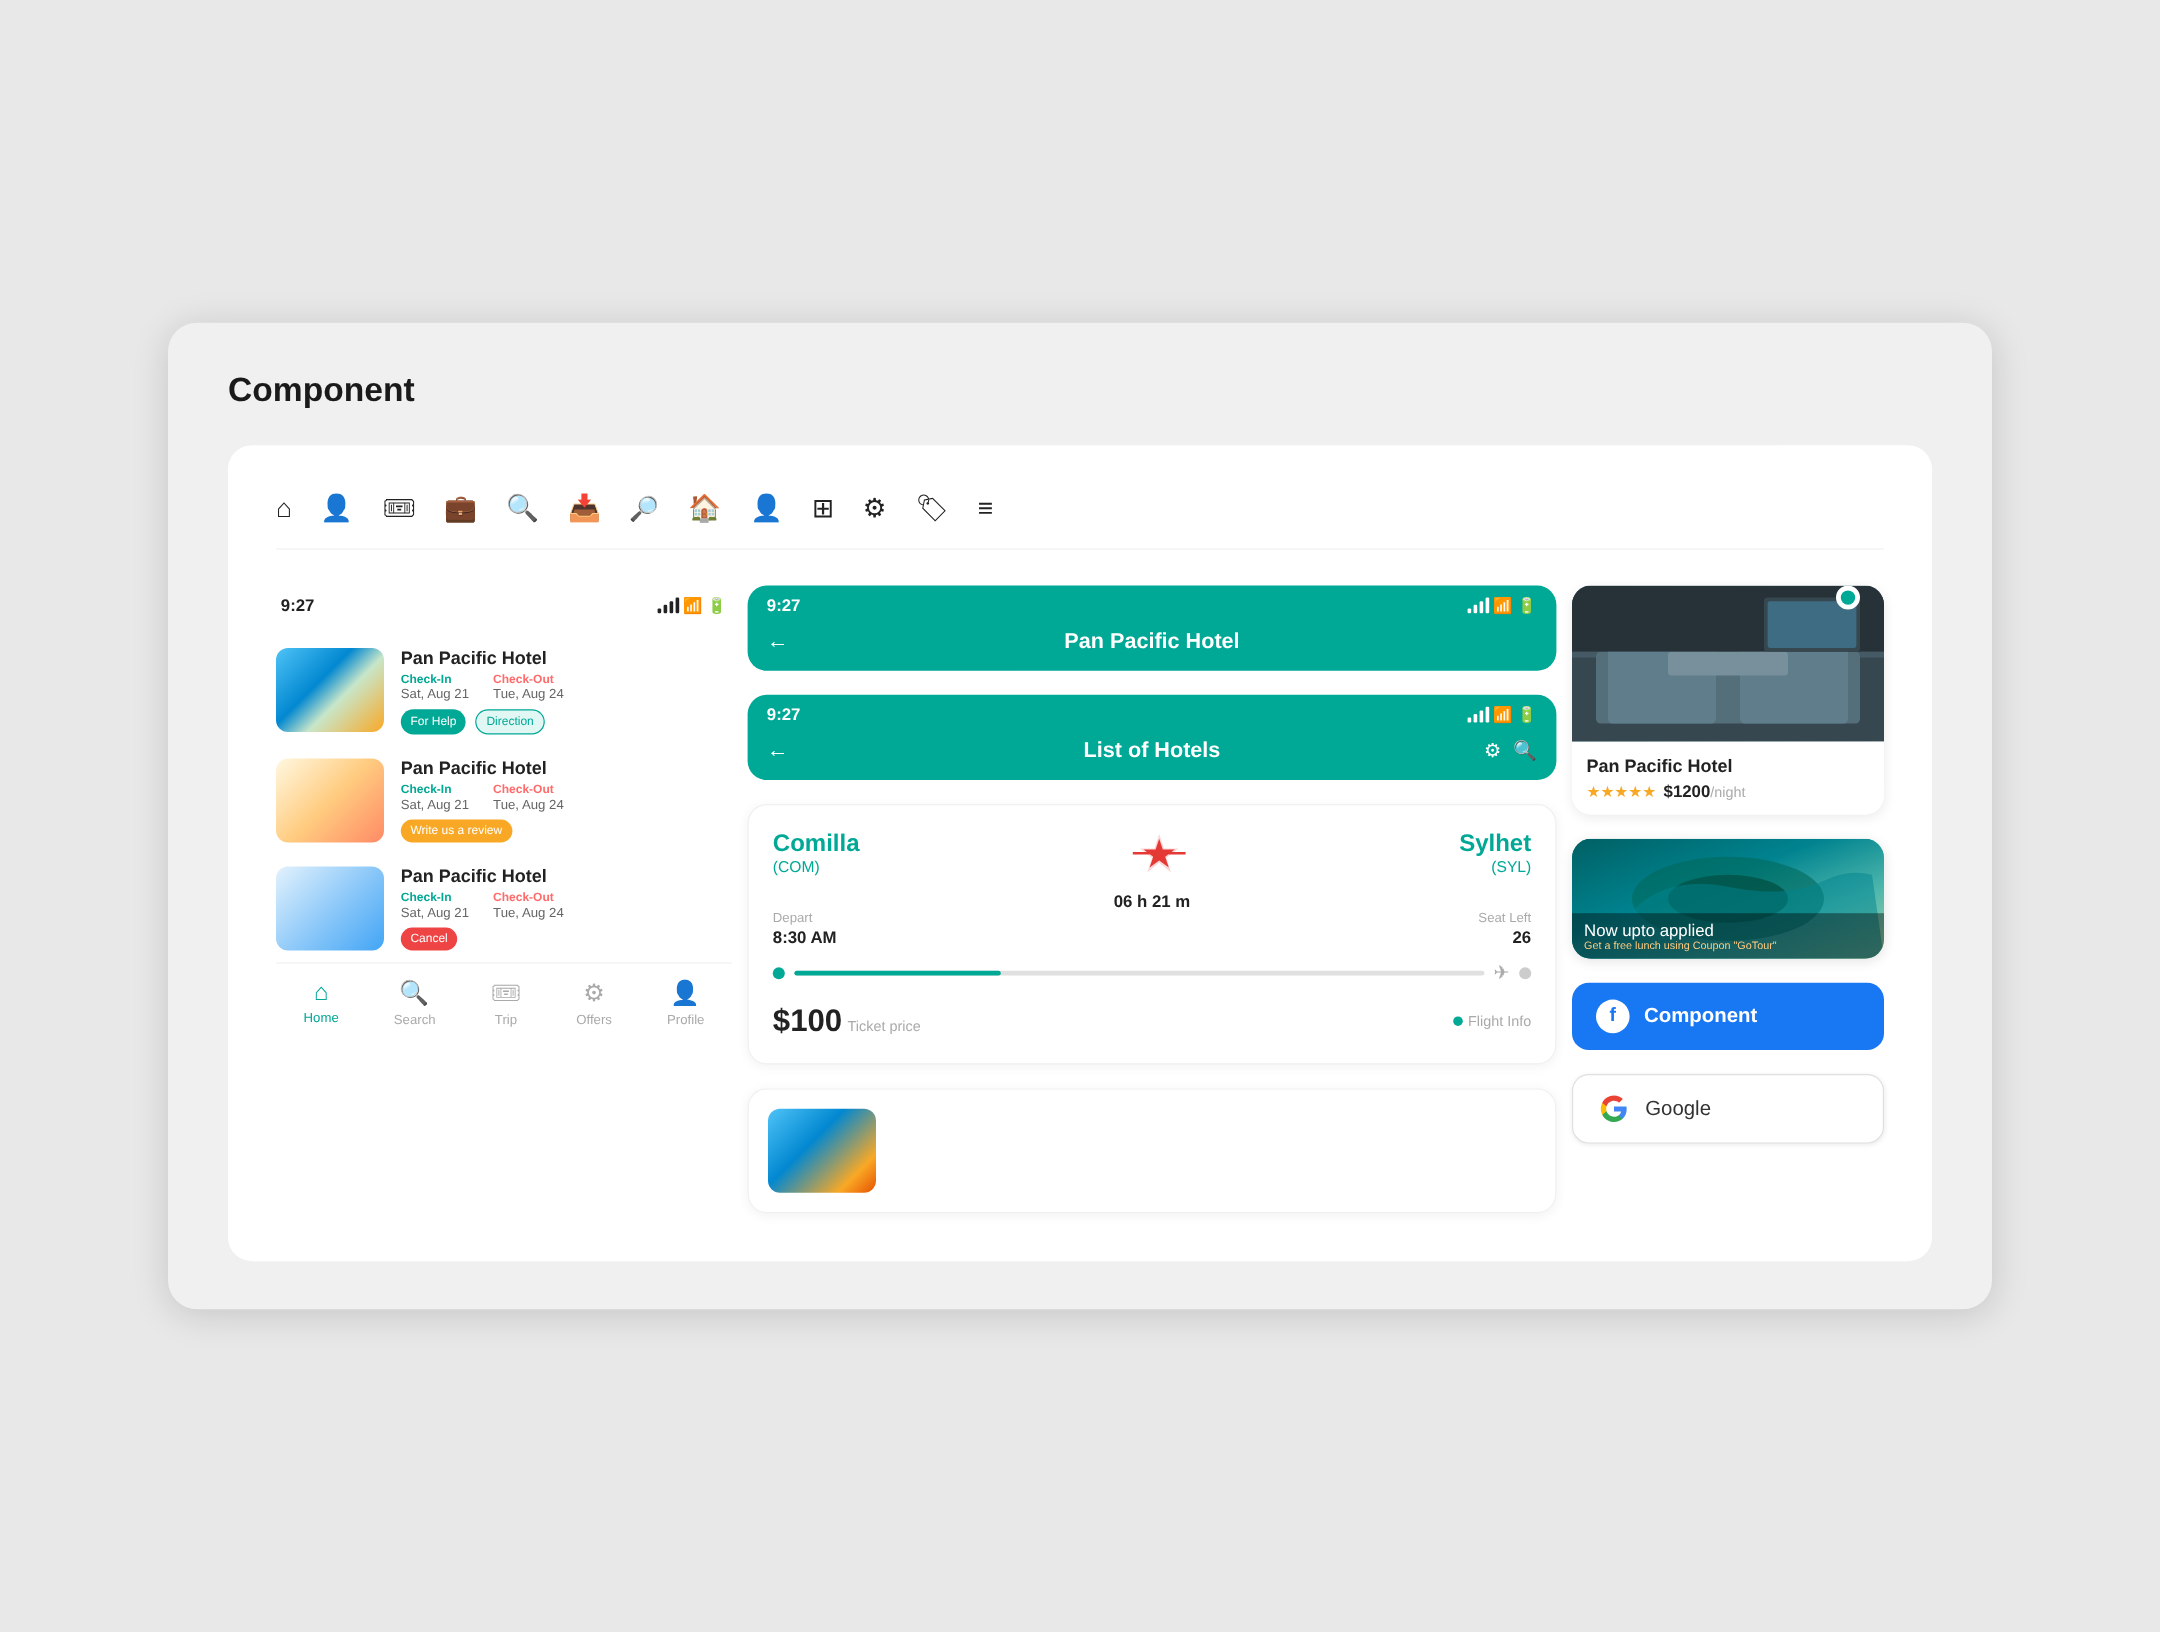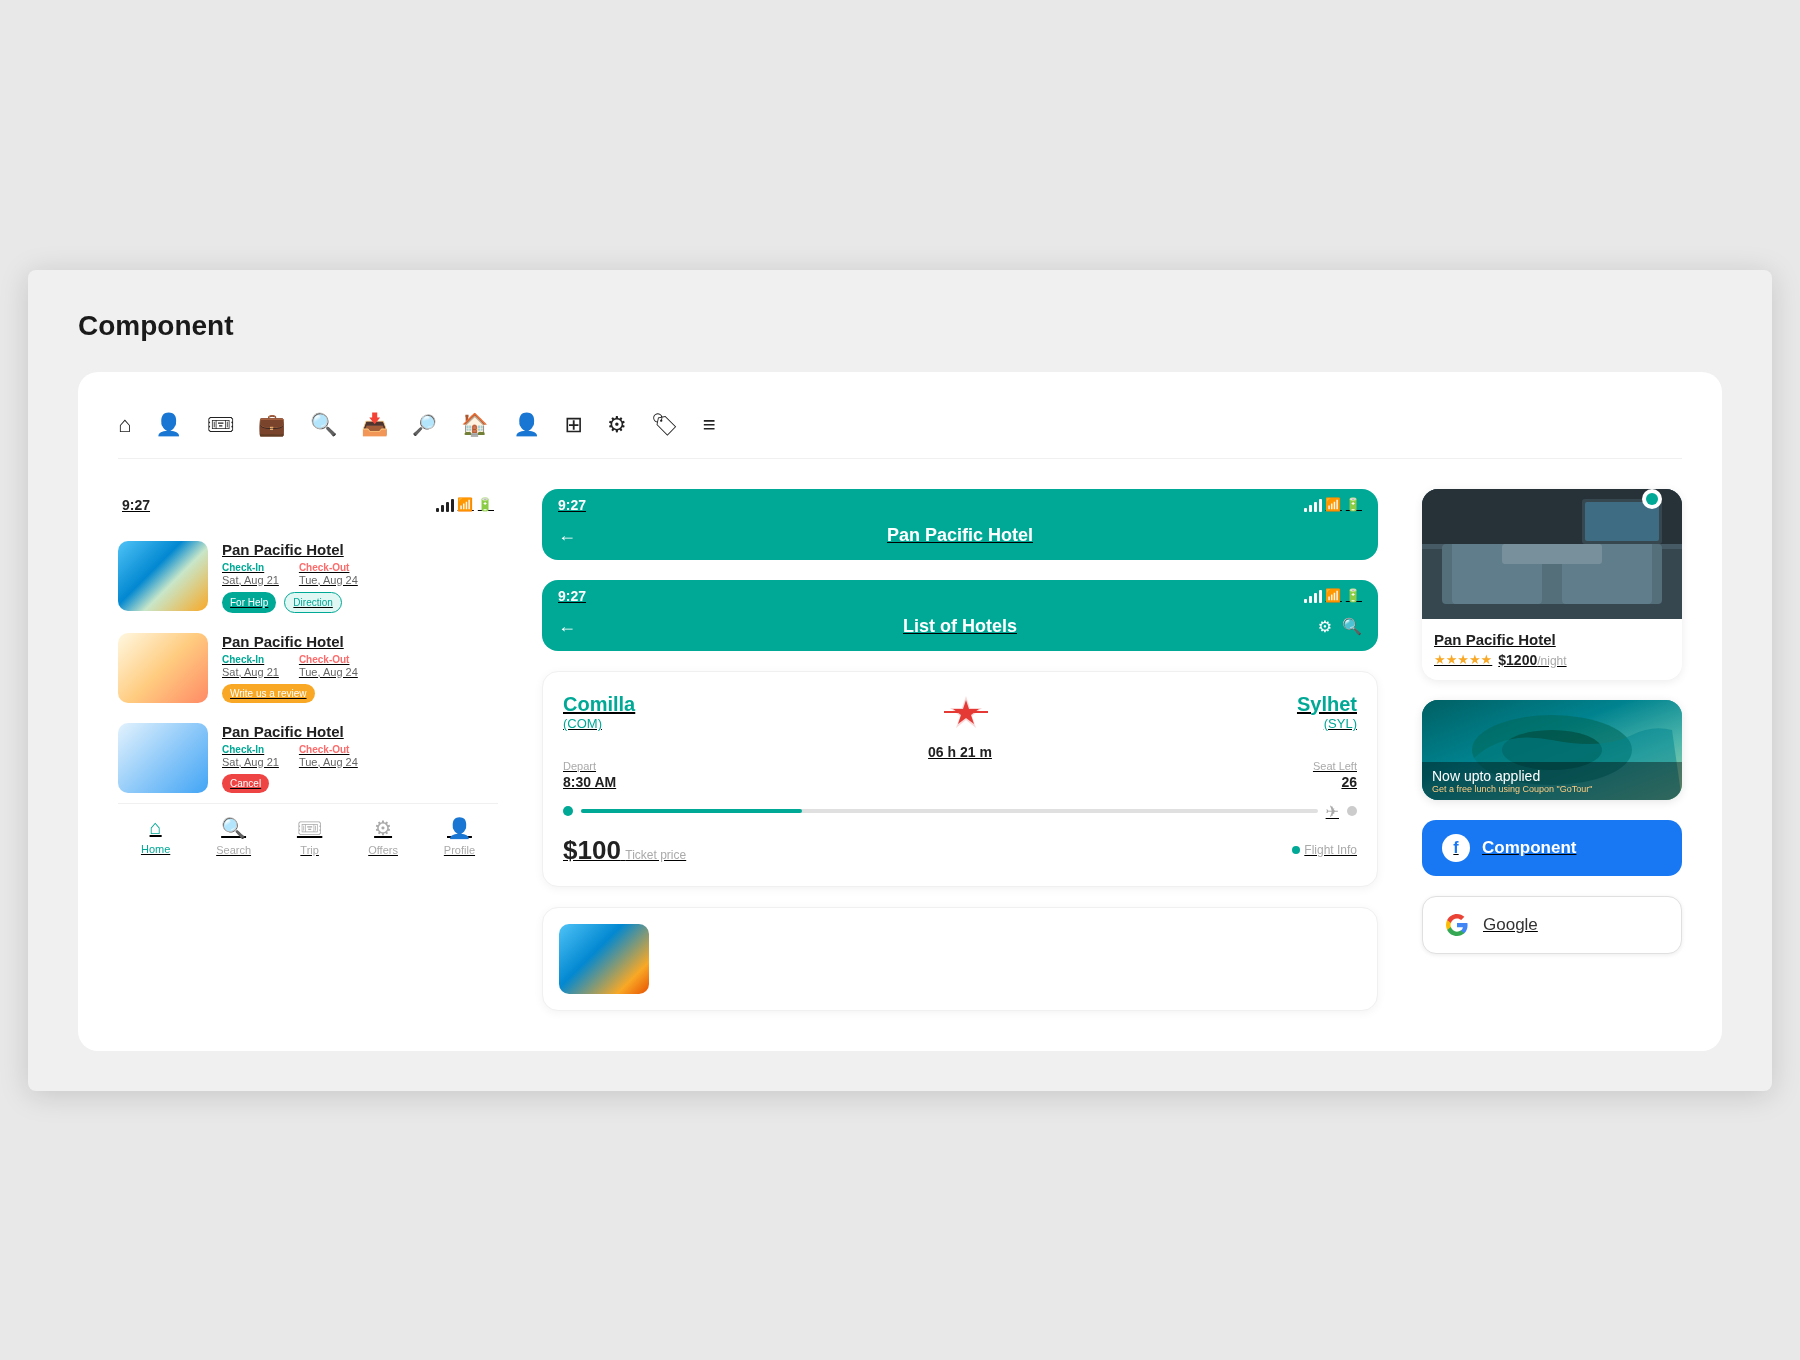--- a/index.html
+++ b/index.html
@@ -7,23 +7,23 @@
       background: #e8e8e8;
       font-family: -apple-system, BlinkMacSystemFont, 'Segoe UI', sans-serif;
       display: flex;
       justify-content: center;
       align-items: center;
       min-height: 100vh;
       padding: 20px;
     }
     .outer-container {
       background: #f0f0f0;
-      border-radius: 8px;
+      border-radius: 24px;
       padding: 40px 50px;
-      width: 1744px;
+      width: 1520px;
       max-width: 100%;
       box-shadow: 0 4px 30px rgba(0,0,0,0.15);
     }
     .page-title {
       font-size: 28px;
       font-weight: 700;
       color: #1a1a1a;
       margin-bottom: 30px;
     }
     .white-card {
@@ -49,23 +49,22 @@
       color: #222;
     }
     .icon-toolbar .toolbar-icon.filled {
       color: #000;
     }
 
     
     .main-content {
       display: grid;
       grid-template-columns: 380px 1fr 260px;
-      gap: 44px;
+      gap: 13px;
       align-items: start;
-      text-decoration: underline;
     }
 
     
     .left-col {
       display: flex;
       flex-direction: column;
       gap: 0;
     }
 
     

